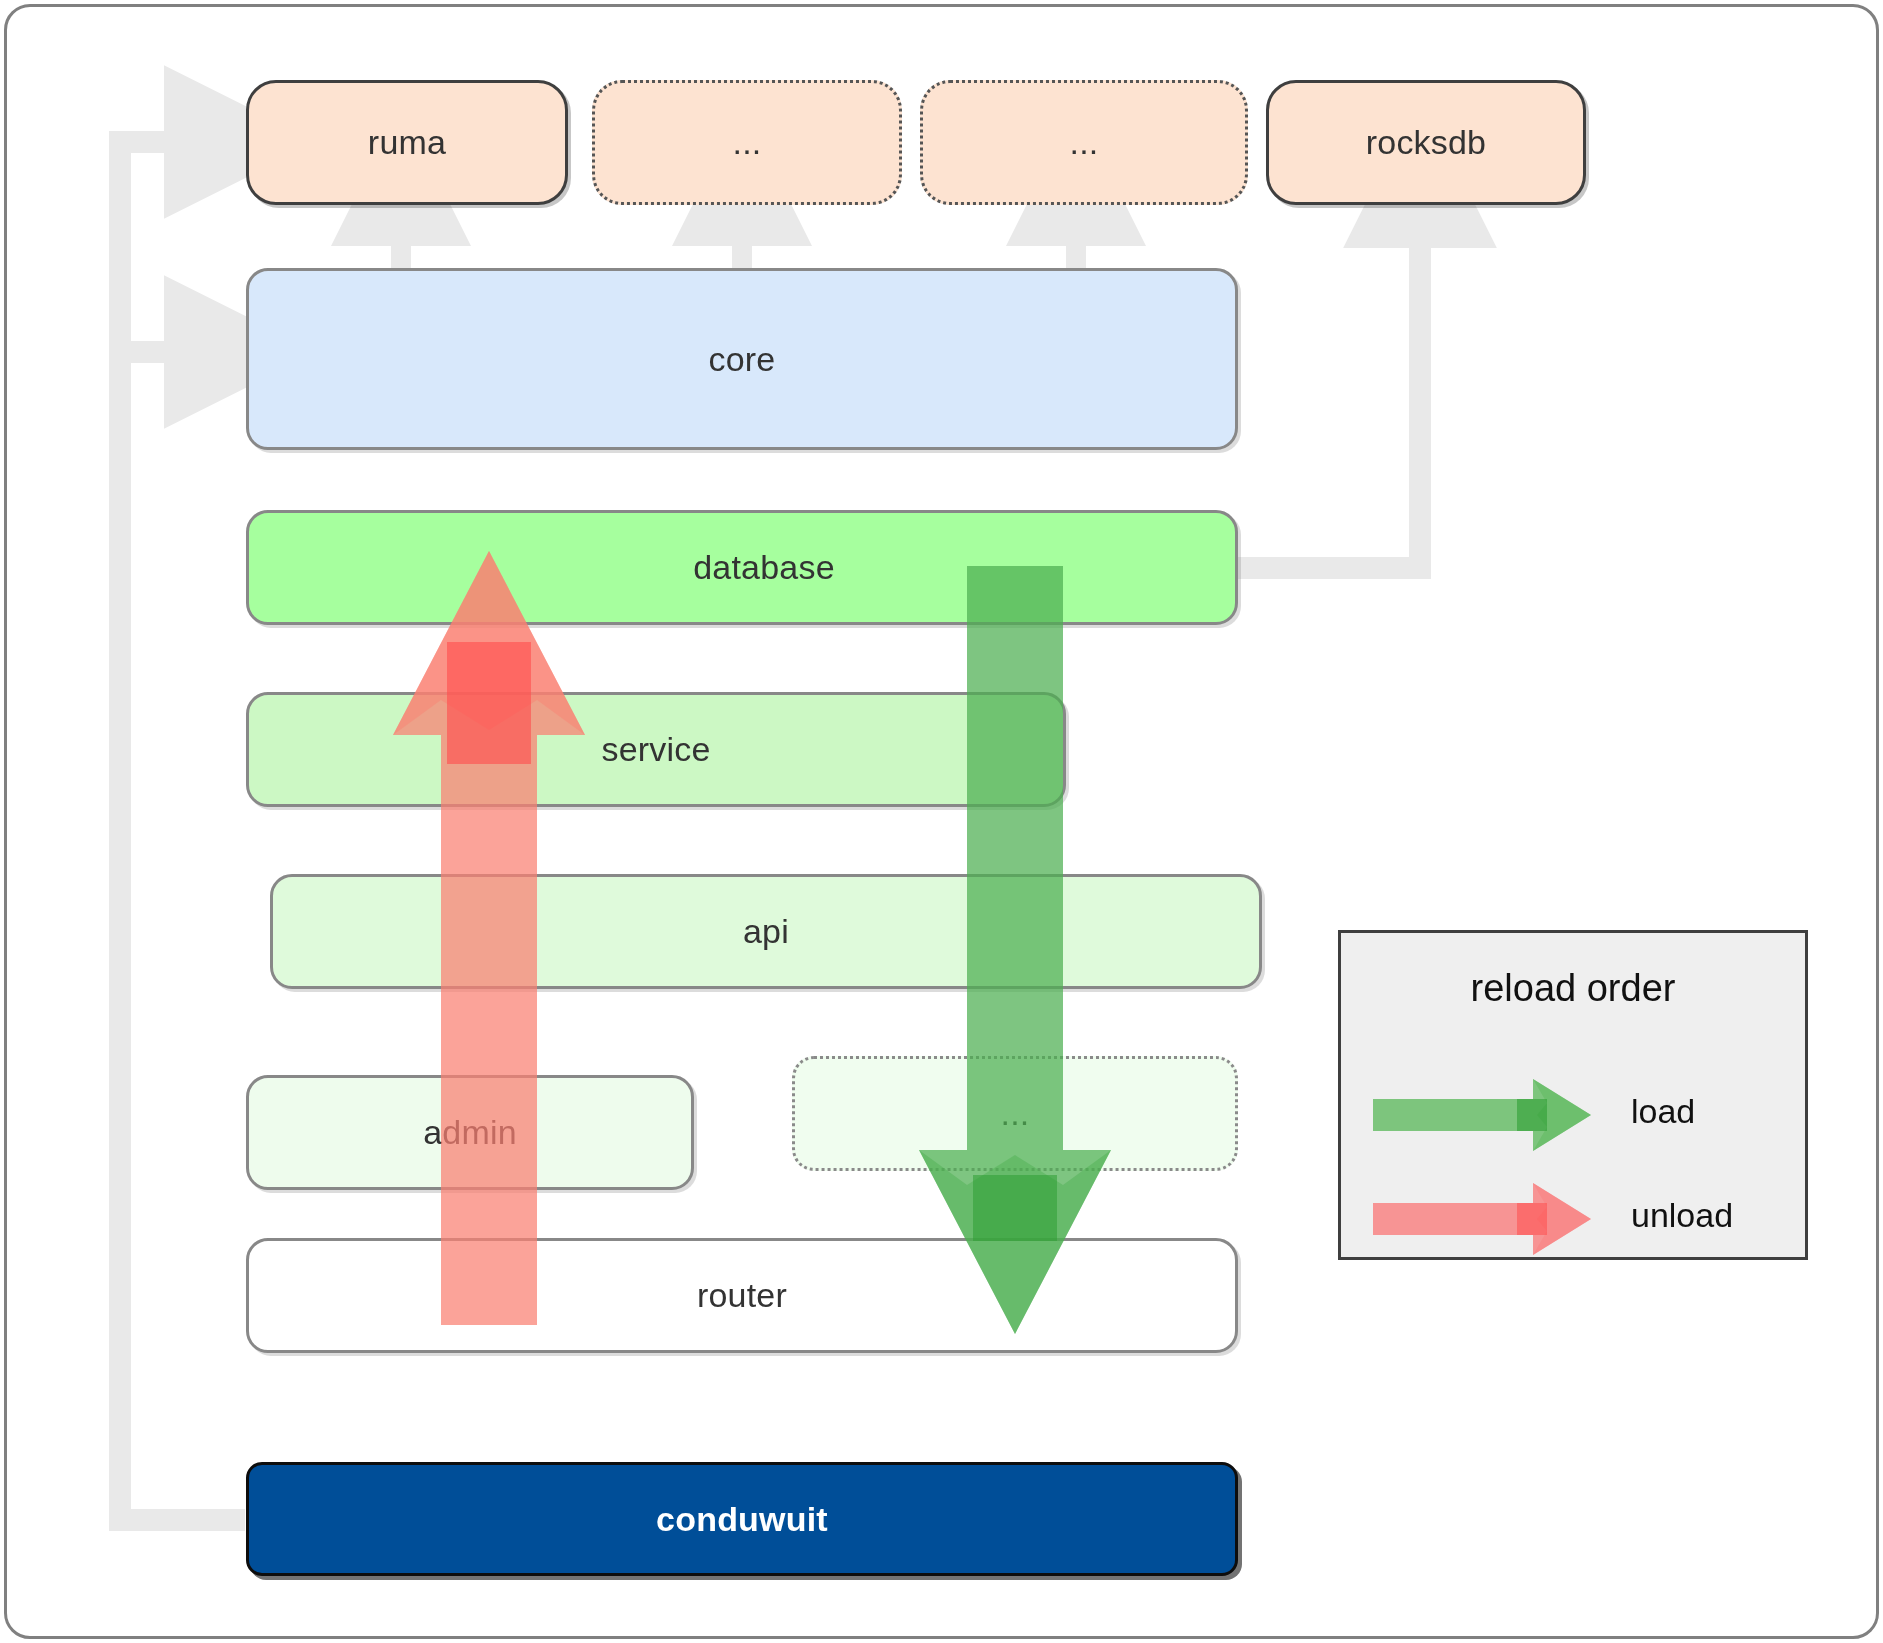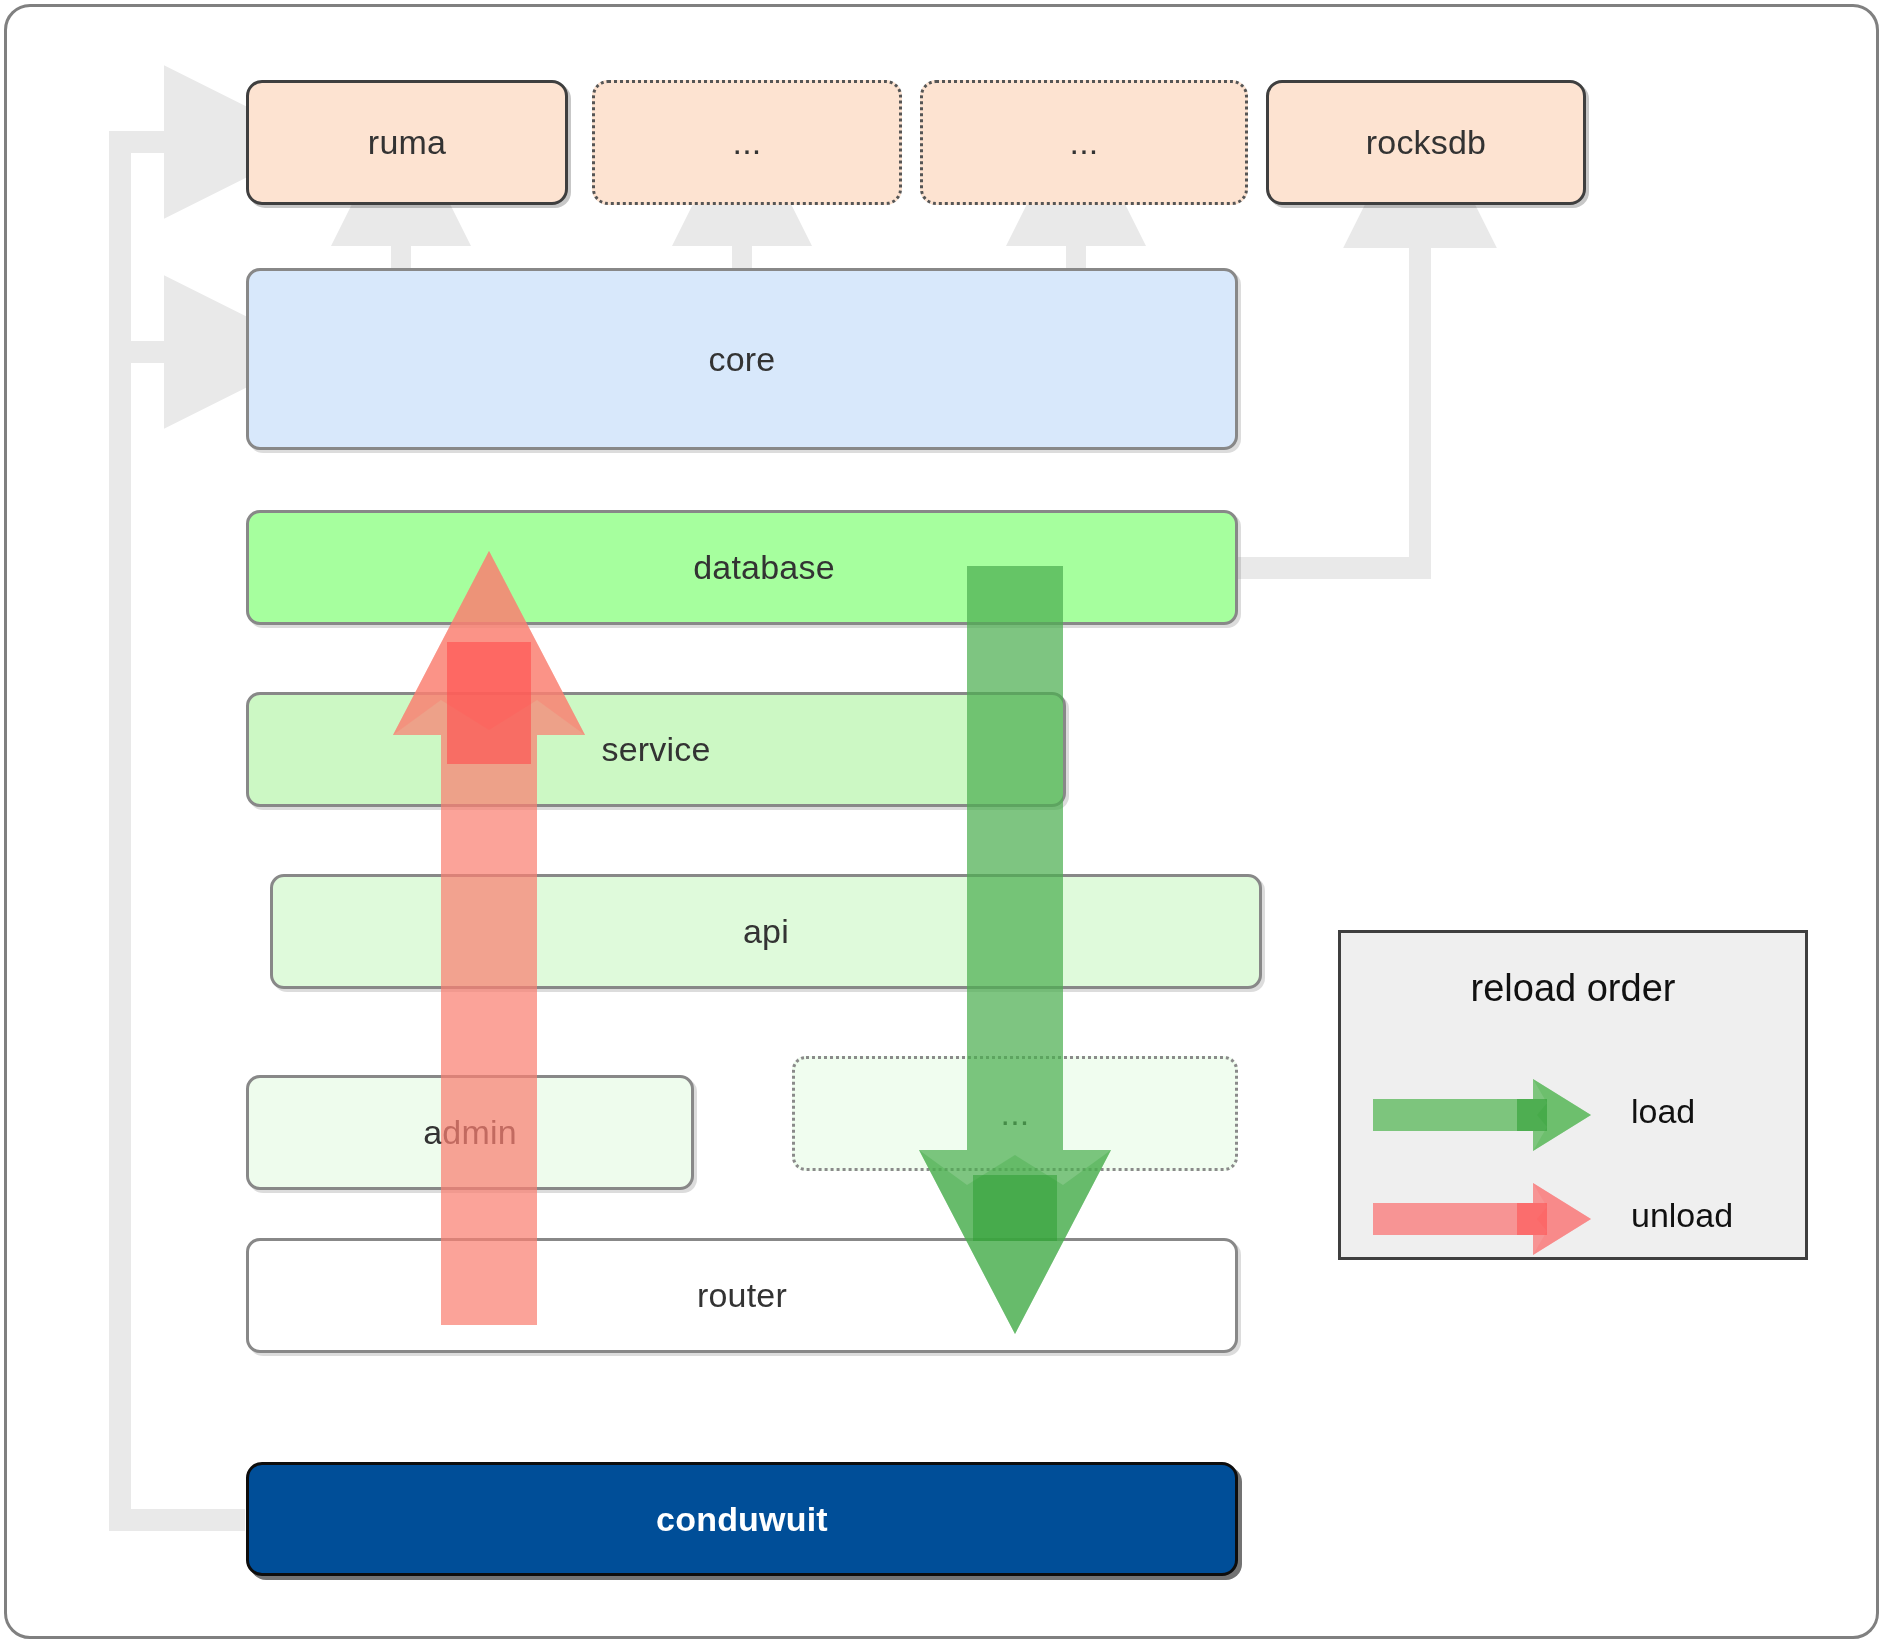--- a/index.html
+++ b/index.html
@@ -24,32 +24,32 @@
     box-sizing:border-box;
     background:#ffffff;
   }
 
   .node{
     position:absolute;
     box-sizing:border-box;
     display:flex;
     align-items:center;
     justify-content:center;
-    border-radius:14px;
+    border-radius:22px;
     color:#333333;
     font-size:34px;
     letter-spacing:.2px;
     z-index:5;
   }
 
   
   .dep{
     background:#fde3d1;
     border:3px solid #3f3f3f;
-    border-radius:16px;
+    border-radius:30px;
     box-shadow:3px 3px 0 rgba(70,70,70,.30);
   }
   .dep.dotted{
     border:3px dotted #555555;
     box-shadow:none;
   }
 
   .layer{
     border:3px solid #888888;
     box-shadow:3px 3px 0 rgba(140,140,140,.30);

